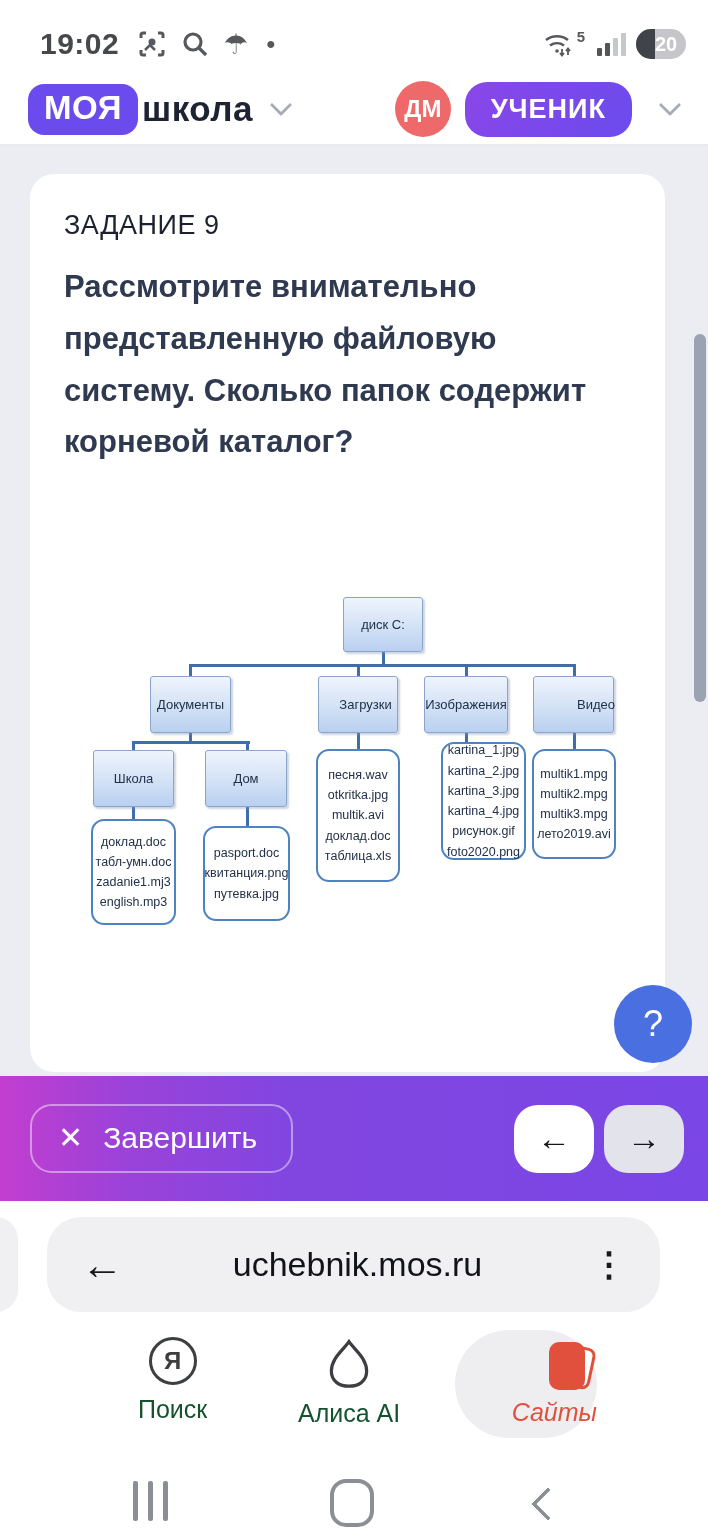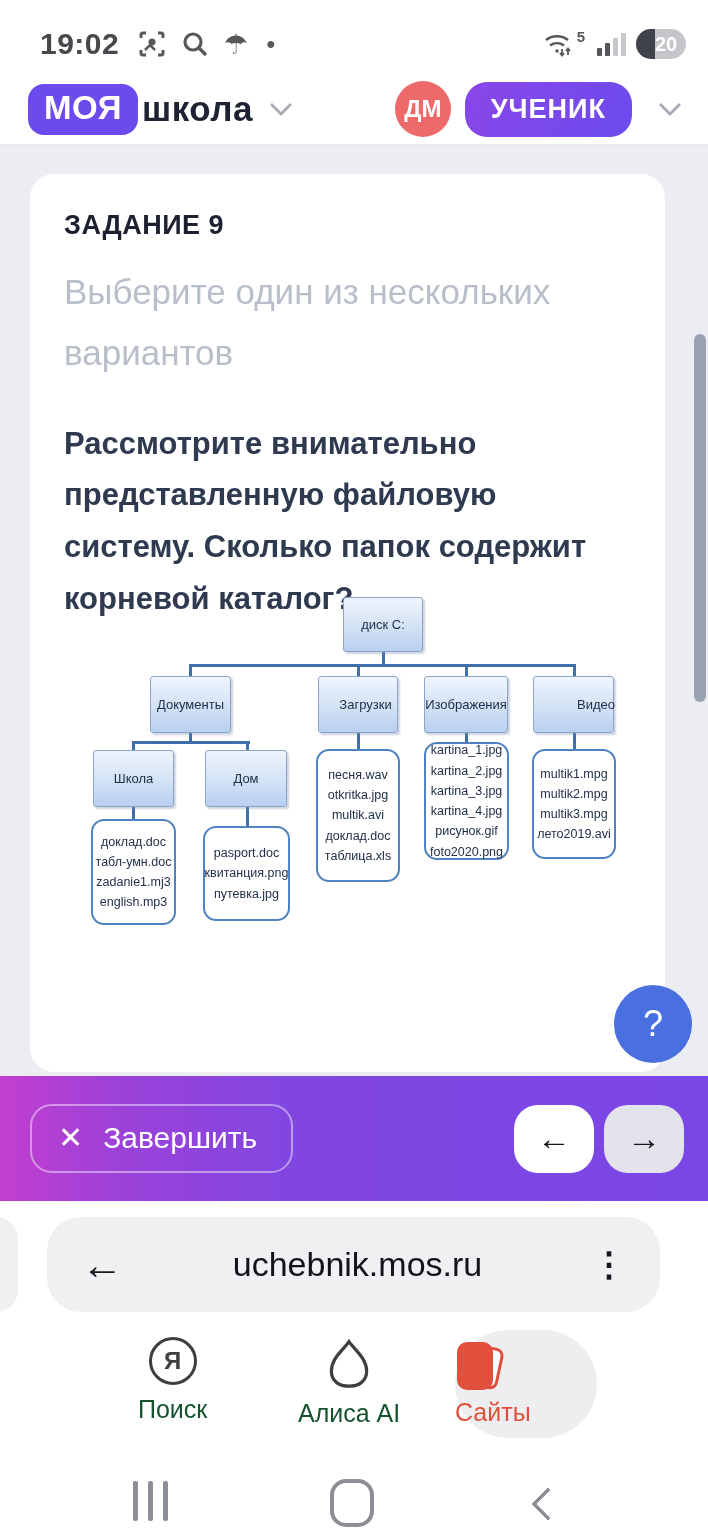--- a/index.html
+++ b/index.html
@@ -55,21 +55,21 @@
     background:linear-gradient(120deg,#8a46e8,var(--accent_purple,#6b4bee));
     color:#fff; font-weight:800; font-size:27px; letter-spacing:1px;
     padding:12px 26px; border:none; border-radius:22px;
   }
   
   .bodybg { position:absolute; top:142px; left:0; width:708px; height:1055px; background:#ecedf2; }
   .card {
     position:absolute; top:170px; left:30px; width:635px; height:898px;
     background:#fff; border-radius:24px; padding:36px 30px 0 34px;
   }
-  .task-title { font-size:27px; font-weight:700; color:#1c2030; letter-spacing:.5px; margin-bottom:20px; }
+  .task-title { font-size:27px; font-weight:400; color:#1c2030; letter-spacing:.5px; margin-bottom:20px; }
   .task-sub { font-size:35px; color:#b9bfca; line-height:1.75; max-width:580px; margin-bottom:34px; }
   .task-q { font-size:31px; font-weight:700; color:#2f3a50; line-height:1.67; max-width:585px; }
   
   .diagram { position:absolute; left:55px; top:415px; width:565px; height:350px; }
   .dg-node { position:absolute; display:flex; align-items:center; justify-content:center;
     text-align:center; color:#22304a; }
   .dg-folder {
     background:linear-gradient(180deg,#eef4fc 0%,#d8e5f7 45%,#b9d0f0 100%);
     border:1px solid #8aa5c9; border-radius:3px; font-size:13px;
     box-shadow:2px 2px 2px rgba(130,150,180,.4);
@@ -119,22 +119,22 @@
   .addr-url { flex:1; text-align:center; font-size:34px; color:#111318; }
   .addr-menu { font-size:34px; font-weight:700; color:#17191c; background:none; border:none; line-height:.9; }
   
   .ybar { position:absolute; top:1327px; left:0; width:708px; height:120px; background:#fff; }
   .y-item { position:absolute; display:flex; flex-direction:column; align-items:center; gap:10px; background:none; border:none; }
   .y-label { font-size:25px; color:#14532d; }
   .y-search-ic { width:48px; height:48px; border:3.5px solid #3c3e42; border-radius:50%;
     display:flex; align-items:center; justify-content:center; font-size:24px; font-weight:700; color:#3c3e42; }
   .y-sites-pill {
     position:absolute; left:455px; top:-1px; width:142px; height:108px; border-radius:54px;
-    background:#eeeef1; border:none; display:flex; flex-direction:column; align-items:flex-start;
-    justify-content:center; gap:6px;
+    background:#eeeef1; border:none; display:flex; flex-direction:column; align-items:flex-end;
+    justify-content:center; gap:6px;font-style:italic;
   }
   .y-sites-ic { position:relative; width:50px; height:50px; }
   .y-sites-back { position:absolute; left:16px; top:4px; width:30px; height:42px;
     border:3.5px solid var(--sites_red,#e0503c); border-radius:8px; transform:rotate(12deg); background:#fff; }
   .y-sites-front { position:absolute; left:2px; top:0; width:36px; height:48px;
     background:var(--sites_red,#e0503c); border-radius:10px; }
   .y-sites-label { font-size:25px; color:var(--sites_red,#e0503c); }
   
   .anav { position:absolute; top:1447px; left:0; width:708px; height:89px; background:#fff; }
   .anav-recents { position:absolute; left:133px; top:30px; display:flex; gap:10px; background:none; border:none; }
@@ -201,21 +201,20 @@
       <span class="avatar">ДМ</span>
       <button class="role-btn">УЧЕНИК</button>
       <span class="chev"></span>
     </div>
   </div>
 
   <div class="bodybg"></div>
 
   <div class="card">
     <div class="task-title">ЗАДАНИЕ 9</div>
-    <div class="task-sub">Выберите один из нескольких вариантов</div>
     <div class="task-q">Рассмотрите внимательно представленную файловую систему. Сколько папок содержит корневой каталог?</div>
     <div class="diagram" id="diagram">
         <div class="dg-line" style="left: 297px; top: 63px; width: 3px; height: 12px;"></div>
         <div class="dg-line" style="left: 104px; top: 75px; width: 387px; height: 3px;"></div>
         <div class="dg-line" style="left: 104px; top: 78px; width: 3px; height: 9px;"></div>
         <div class="dg-line" style="left: 272px; top: 78px; width: 3px; height: 9px;"></div>
         <div class="dg-line" style="left: 380px; top: 78px; width: 3px; height: 9px;"></div>
         <div class="dg-line" style="left: 488px; top: 78px; width: 3px; height: 9px;"></div>
         <div class="dg-line" style="left: 104px; top: 144px; width: 3px; height: 8px;"></div>
         <div class="dg-line" style="left: 47px; top: 152px; width: 118px; height: 3px;"></div>
@@ -244,21 +243,21 @@
           <div>квитанция.png</div>
           <div>путевка.jpg</div>
         </div>
         <div class="dg-node dg-files" style="left: 231px; top: 160px; width: 84px; height: 133px;">
           <div>песня.wav</div>
           <div>otkritka.jpg</div>
           <div>multik.avi</div>
           <div>доклад.doc</div>
           <div>таблица.xls</div>
         </div>
-        <div class="dg-node dg-files" style="left: 339px; top: 153px; width: 85px; height: 118px;">
+        <div class="dg-node dg-files" style="left: 356px; top: 153px; width: 85px; height: 118px;">
           <div>kartina_1.jpg</div>
           <div>kartina_2.jpg</div>
           <div>kartina_3.jpg</div>
           <div>kartina_4.jpg</div>
           <div>рисунок.gif</div>
           <div>foto2020.png</div>
         </div>
         <div class="dg-node dg-files" style="left: 447px; top: 160px; width: 84px; height: 110px;">
           <div>multik1.mpg</div>
           <div>multik2.mpg</div>

